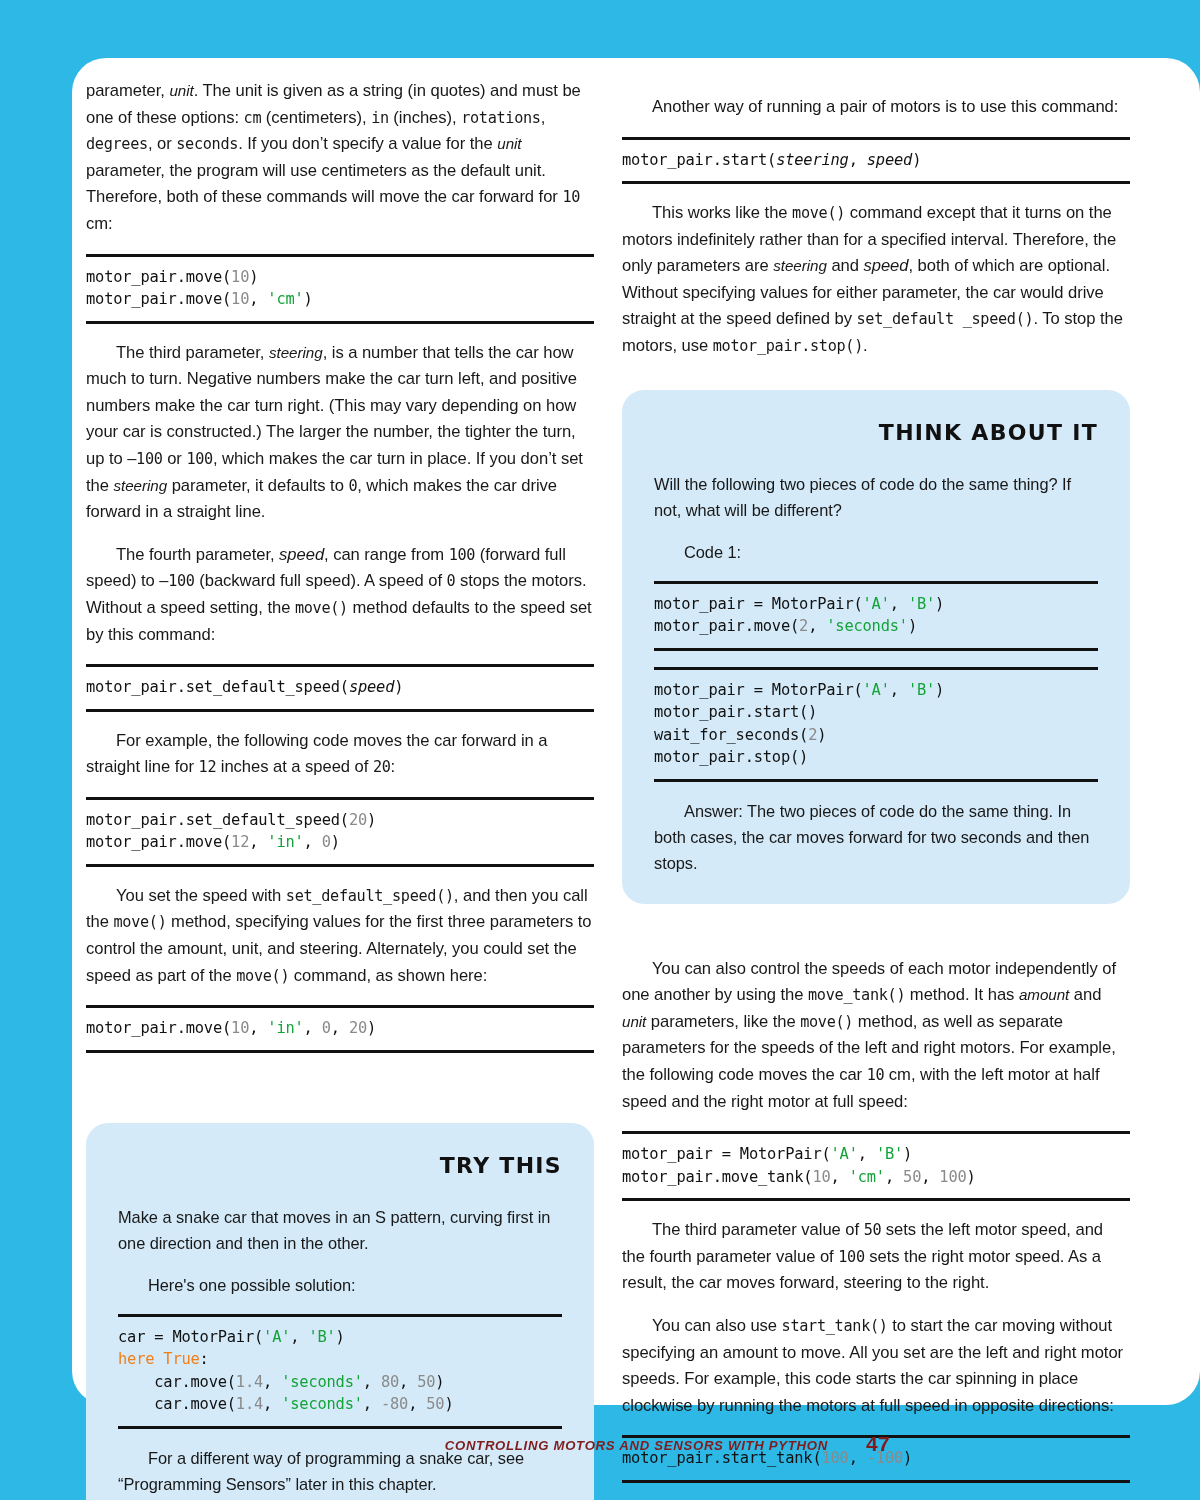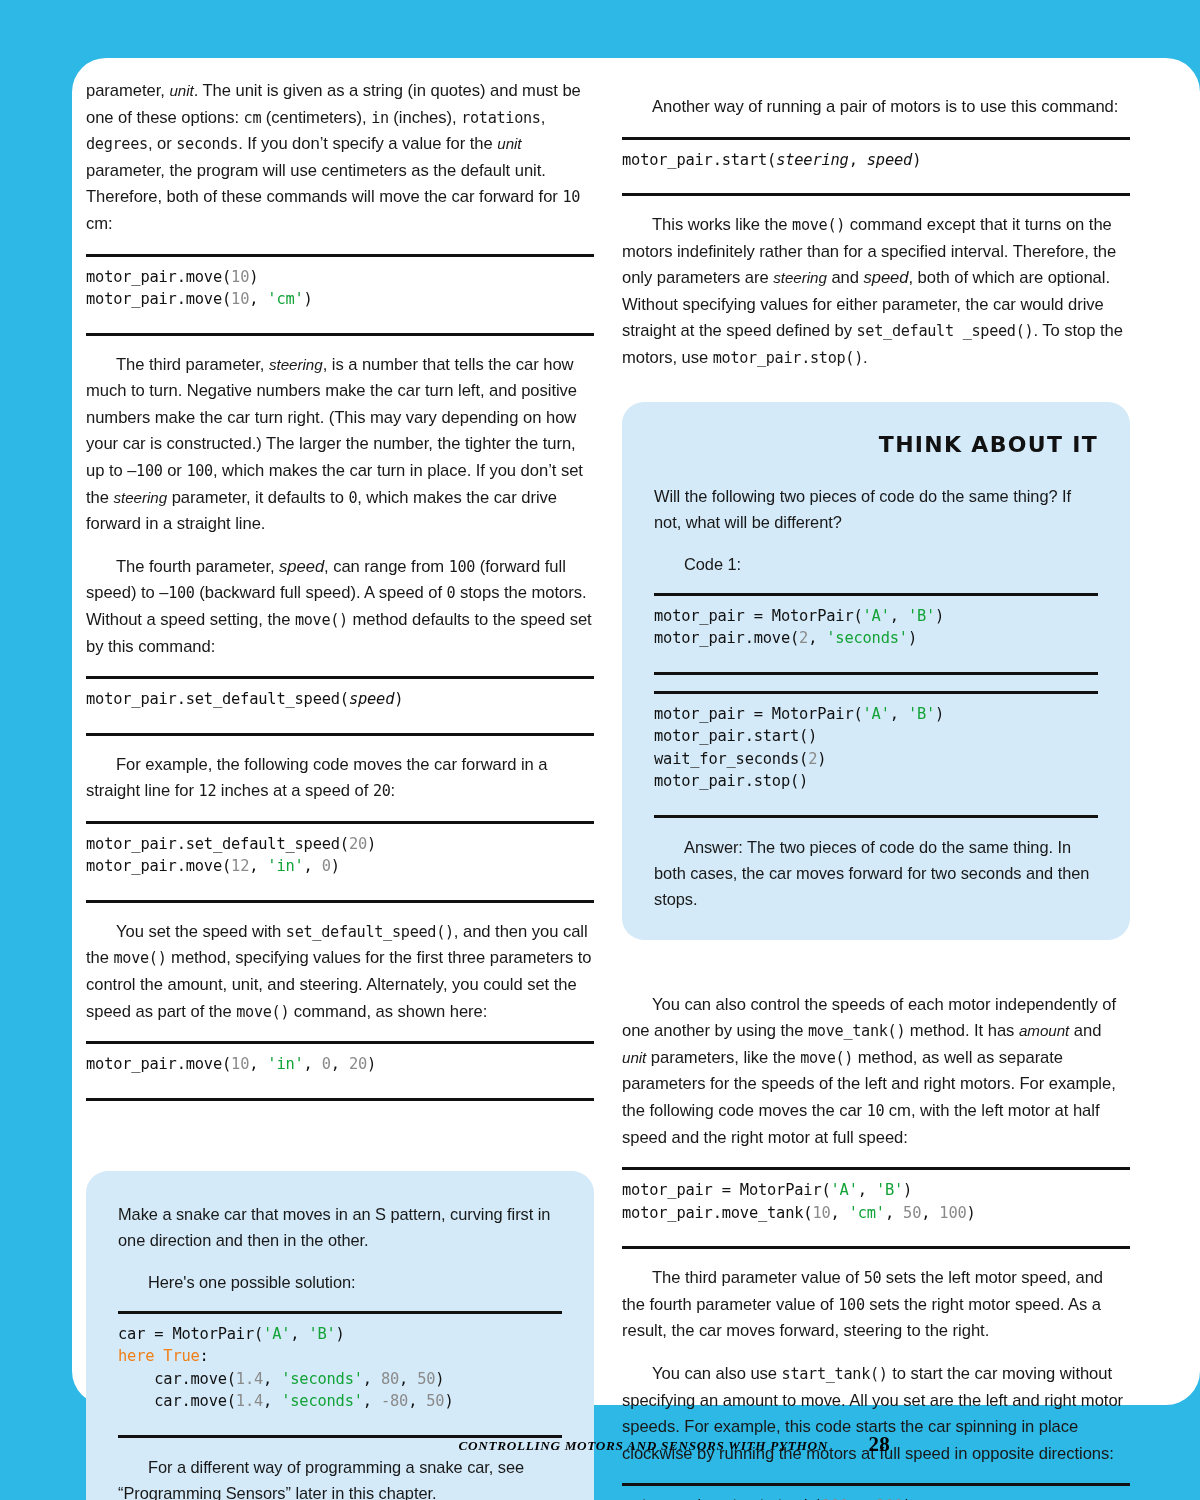--- a/index.html
+++ b/index.html
@@ -65,21 +65,21 @@
   code.inline {
     font-family: "DejaVu Sans Mono", monospace;
     font-size: 15.2px;
     letter-spacing: -0.3px;
   }
 
   
   .codeblock {
     border-top: 3px solid #111;
     border-bottom: 3px solid #111;
-    padding: 9px 0 22px 0;
+    padding: 9px 0 10px 0;
     margin: 16px 0 16px 0;
   }
   .codeblock pre {
     margin: 0;
     font-family: "DejaVu Sans Mono", monospace;
     font-size: 15.4px;
     line-height: 22.5px;
     color: #111;
     white-space: pre;
     letter-spacing: -0.2px;
@@ -113,22 +113,21 @@
   .sidebox p.body { font-size: 16.4px; line-height: 26px; }
   .sidebox .codeblock { border-top-width: 3px; border-bottom-width: 3px; }
 
   
   #footer {
     position: absolute;
     left: 0;
     top: 1432px;
     width: 976px;
     height: 40px;
-    color: #000000;
-    font-family: Liberation Serif, serif;
+    color: #7f1d1d;
   }
   #footer .runhead {
     position: absolute;
     right: 148px;
     top: 6px;
     font-size: 13.2px;
     font-style: italic;
     font-weight: bold;
     letter-spacing: 0.7px;
     white-space: nowrap;
@@ -175,20 +174,21 @@
 
     <p class="body indent">You set the speed with <code class="inline">set_default_speed()</code>, and then you call the <code class="inline">move()</code> method, specifying values for the first three parameters to control the amount, unit, and steering. Alternately, you could set the speed as part of the <code class="inline">move()</code> command, as shown here:</p>
 
     <div class="codeblock">
       <pre>motor_pair.move(<span class="num">10</span>, <span class="str">'in'</span>, <span class="num">0</span>, <span class="num">20</span>)</pre>
     </div>
 
     <div style="height:54px"></div>
 
     <div class="sidebox flush-bottom">
+      <h2>TRY THIS</h2>
       <p class="body first">Make a snake car that moves in an S pattern, curving first in one direction and then in the other.</p>
       <p class="body indent">Here's one possible solution:</p>
 
       <div class="codeblock">
         <pre>car = MotorPair(<span class="str">'A'</span>, <span class="str">'B'</span>)
 <span class="kw">here True</span>:
     car.move(<span class="num">1.4</span>, <span class="str">'seconds'</span>, <span class="num">80</span>, <span class="num">50</span>)
     car.move(<span class="num">1.4</span>, <span class="str">'seconds'</span>, <span class="num">-80</span>, <span class="num">50</span>)</pre>
       </div>
 
@@ -246,14 +246,14 @@
     <div class="codeblock">
       <pre>motor_pair.start_tank(<span class="num">100</span>, <span class="num">-100</span>)</pre>
     </div>
 
   </div>
 
 </div>
 
 <div id="footer">
   <div class="runhead">CONTROLLING MOTORS AND SENSORS WITH PYTHON</div>
-  <div class="folio">28</div>
+  <div class="folio">47</div>
 </div>
 
 </body></html>

